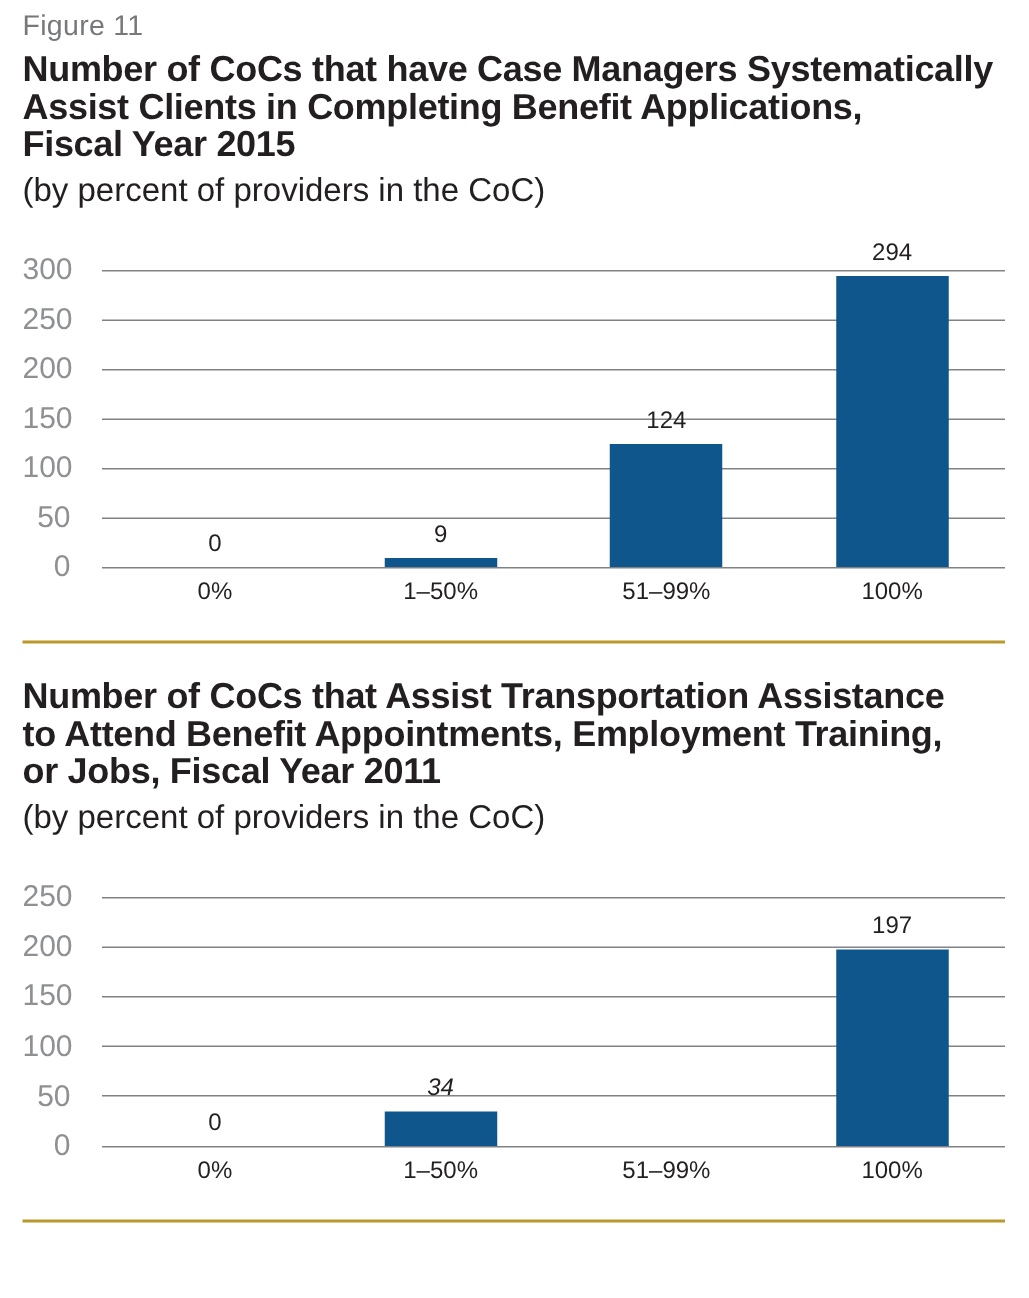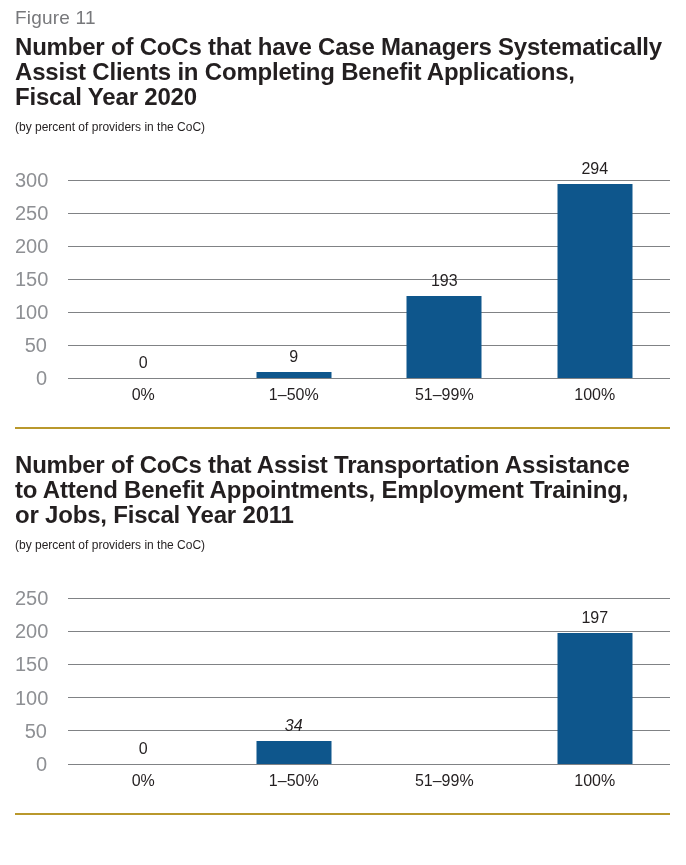--- a/index.html
+++ b/index.html
@@ -27,21 +27,21 @@
     margin: 4px 0 0 0;
     font-size: 24px;
     line-height: 25px;
     font-weight: bold;
     color: var(--ink, #231F20);
     letter-spacing: -0.2px;
   }
   .fig-title .line { display: block; }
   .fig-subtitle {
     margin-top: 7px;
-    font-size: 12px;
+    font-size: 22px;
     line-height: 22px;
     color: var(--ink, #231F20);
   }
   .chart {
     margin-top: 16px;
     padding-top: 26px; 
   }
   .plot {
     position: relative;
     margin-left: 53px;
@@ -107,21 +107,21 @@
 </head>
 <body>
 
 <div class="page">
 
   <section class="figure-block">
     <div class="fig-label">Figure 11</div>
     <h2 class="fig-title">
       <span class="line">Number of CoCs that have Case Managers Systematically</span>
       <span class="line">Assist Clients in Completing Benefit Applications,</span>
-      <span class="line">Fiscal Year 2020</span>
+      <span class="line">Fiscal Year 2015</span>
     </h2>
     <div class="fig-subtitle">(by percent of providers in the CoC)</div>
     <div class="chart">
       <div class="plot" style="height: 198px;">
           <div class="grid-line" style="top: 197.5px;"></div>
           <div class="y-tick" style="top: 188px;">0</div>
           <div class="grid-line" style="top: 164.5px;"></div>
           <div class="y-tick" style="top: 155px;">50</div>
           <div class="grid-line" style="top: 131.5px;"></div>
           <div class="y-tick" style="top: 122px;">100</div>
@@ -136,21 +136,21 @@
           <div class="slot" style="left: 0%;">
             <div class="bar" style="height: 0px; background: rgb(14, 86, 140);"></div>
             <div class="value-label" style="bottom: 5px;">0</div>
           </div>
           <div class="slot" style="left: 25%;">
             <div class="bar" style="height: 5.94px; background: rgb(14, 86, 140);"></div>
             <div class="value-label" style="bottom: 10.94px;">9</div>
           </div>
           <div class="slot" style="left: 50%;">
             <div class="bar" style="height: 81.84px; background: rgb(14, 86, 140);"></div>
-            <div class="value-label" style="bottom: 86.84px;">193</div>
+            <div class="value-label" style="bottom: 86.84px;">124</div>
           </div>
           <div class="slot" style="left: 75%;">
             <div class="bar" style="height: 194.04px; background: rgb(14, 86, 140);"></div>
             <div class="value-label" style="bottom: 199.04px;">294</div>
           </div>
         </div>
       <div class="x-labels">
           <div class="x-cell">0%</div>
           <div class="x-cell">1–50%</div>
           <div class="x-cell">51–99%</div>

